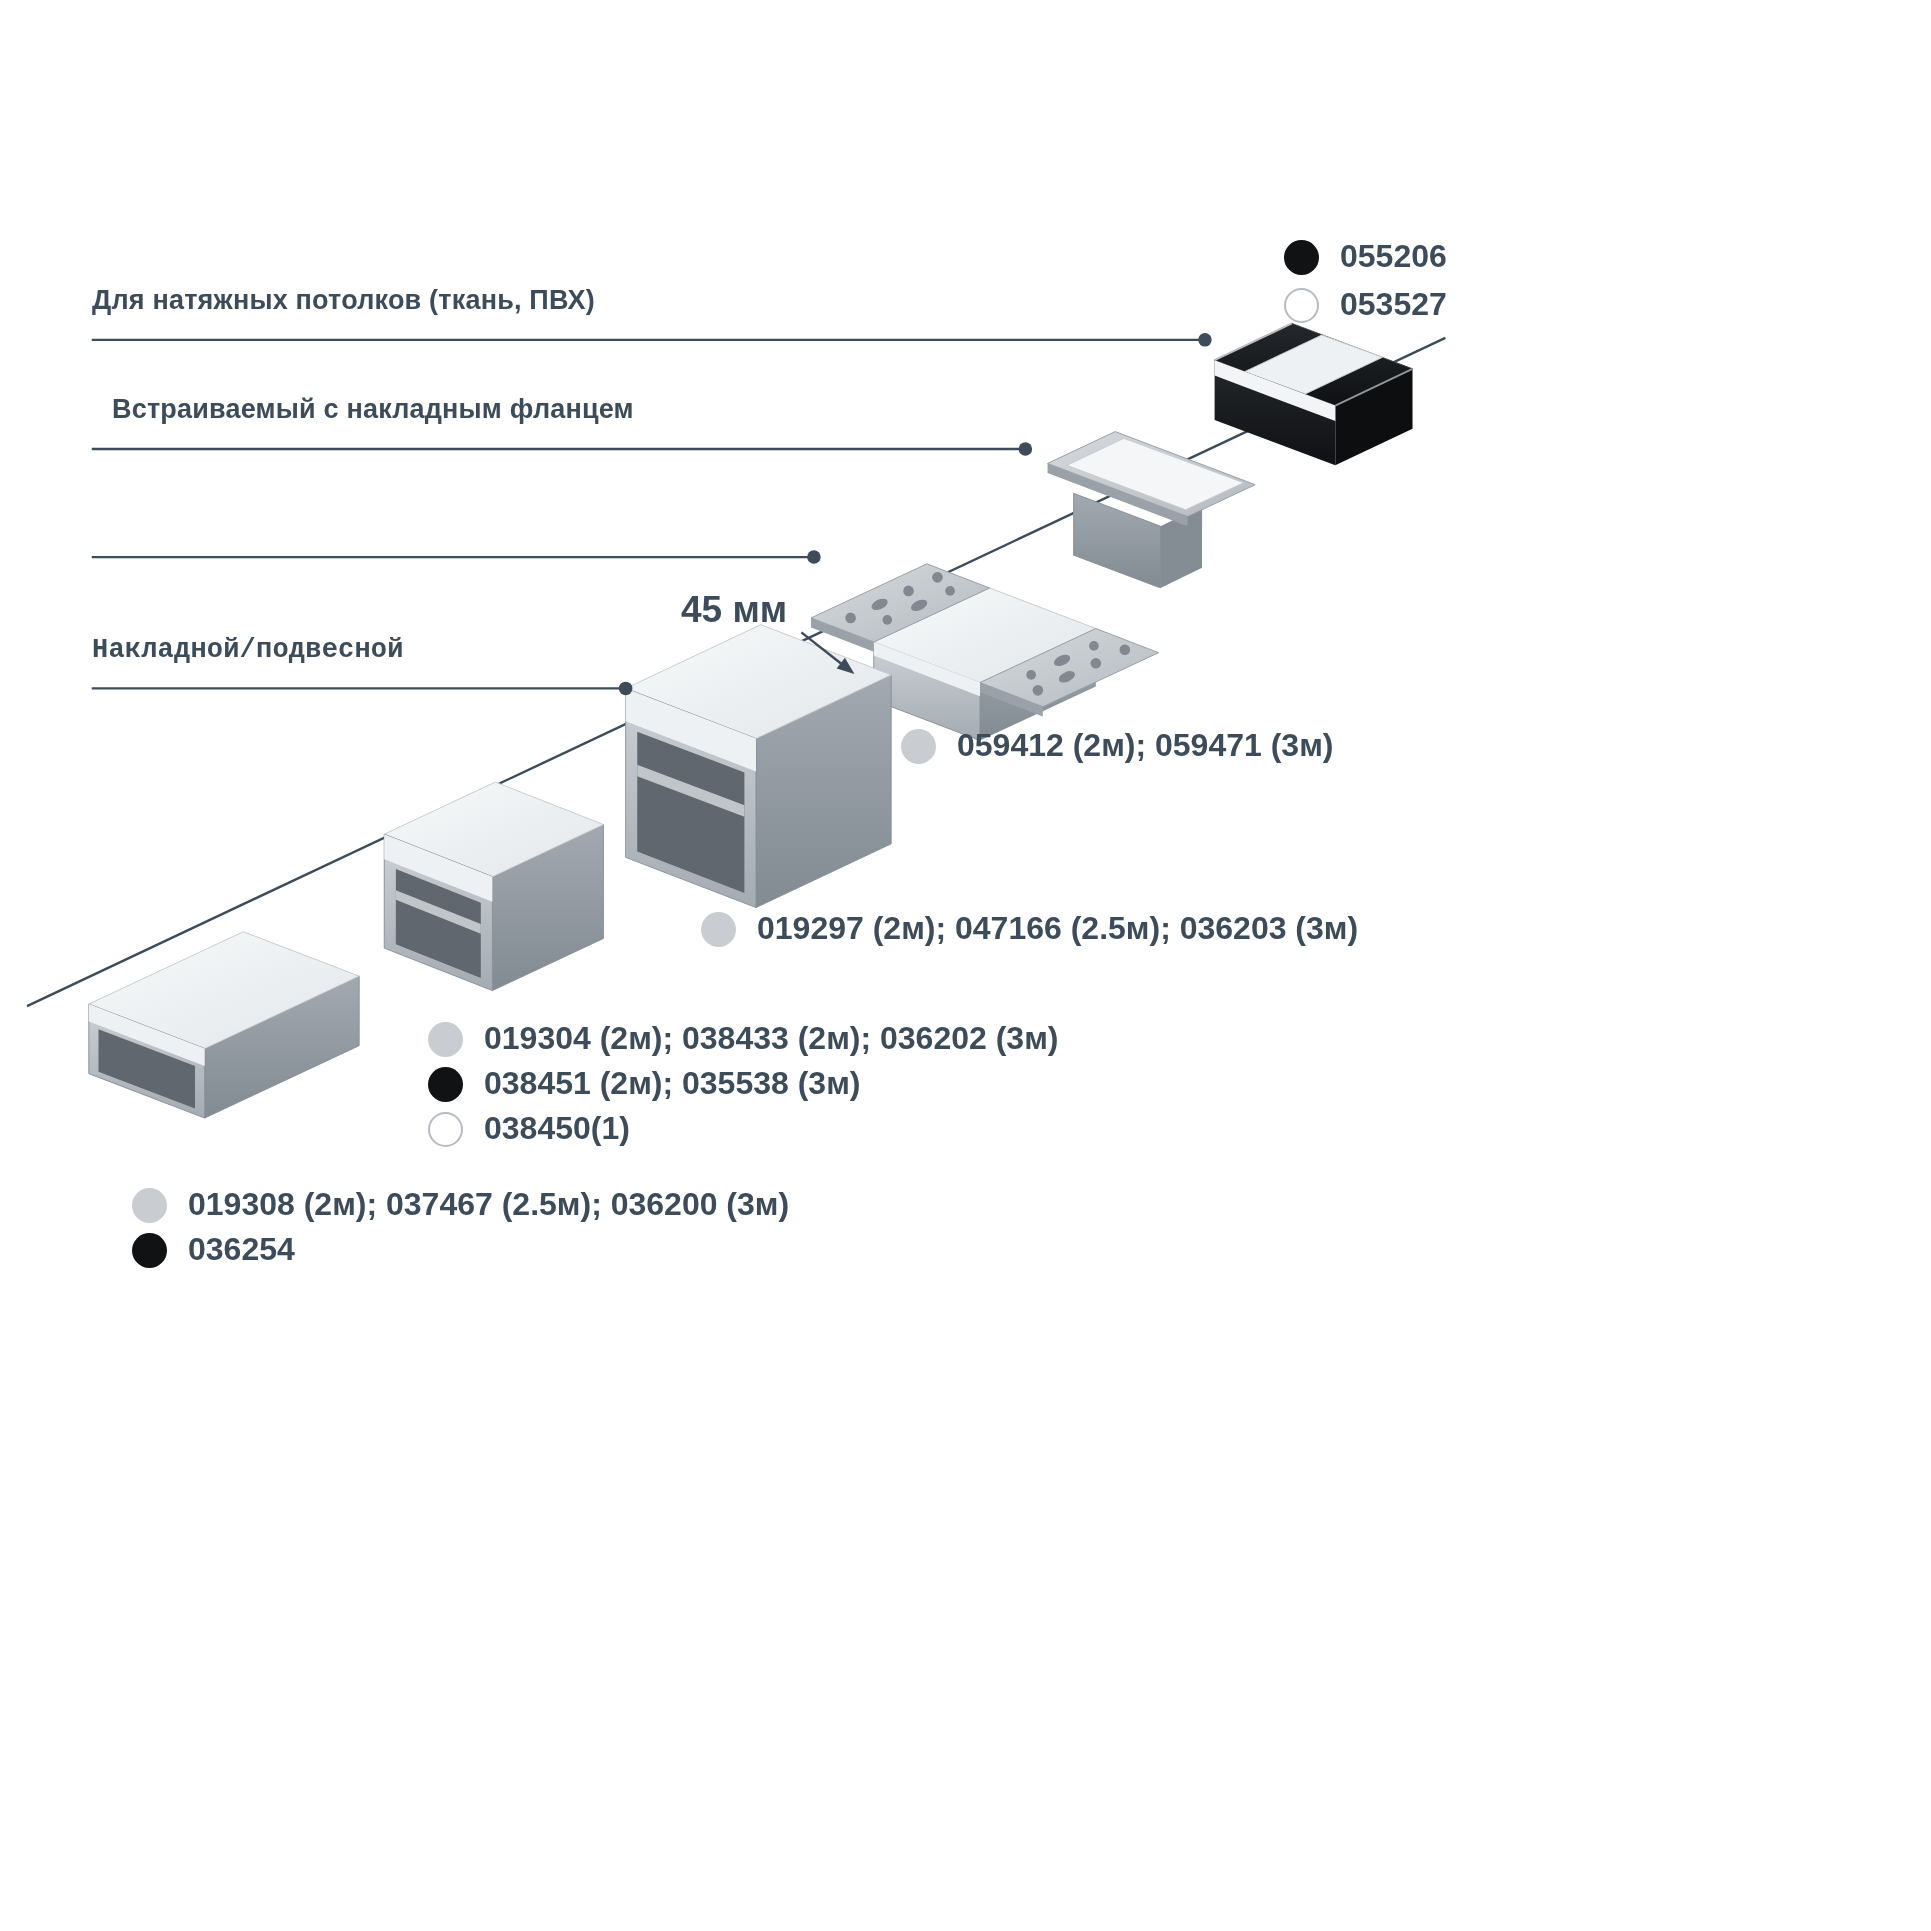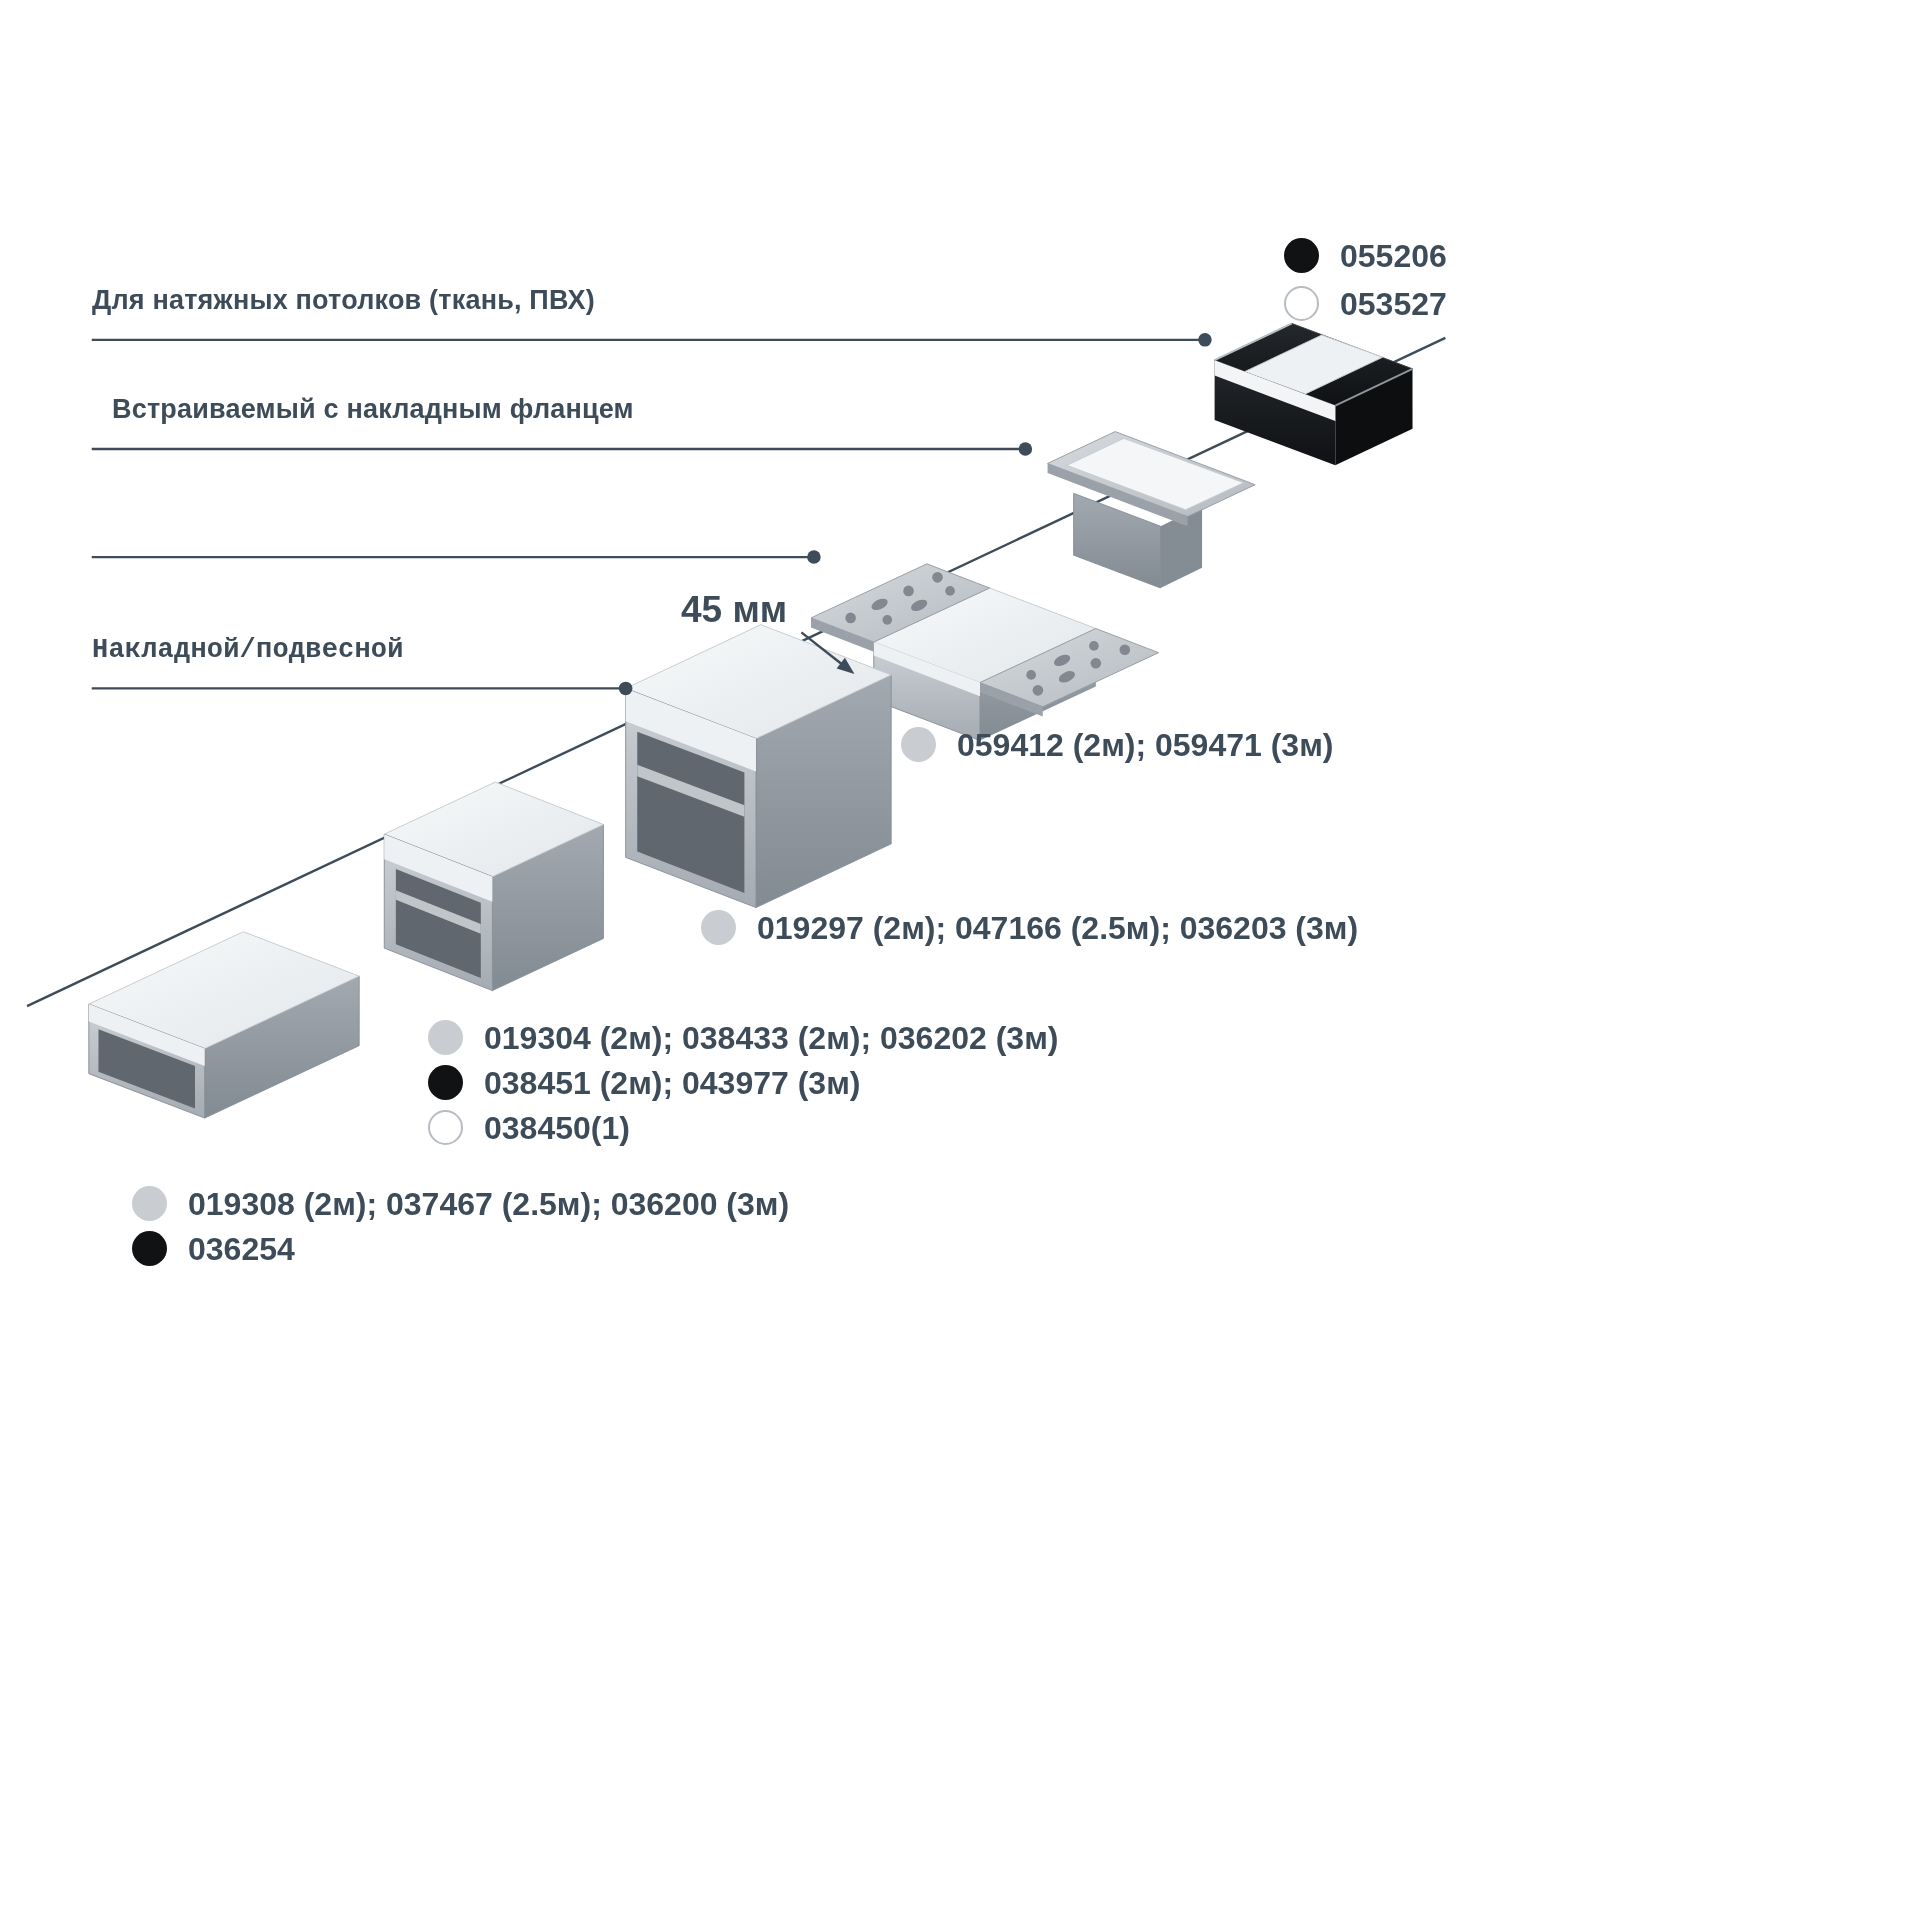--- a/index.html
+++ b/index.html
@@ -15,21 +15,21 @@
     font-family:"Liberation Sans","DejaVu Sans",sans-serif;color:var(--text);
   }
   svg.layer{position:absolute;left:0;top:0;}
   .cat-label{
     position:absolute;font-size:27px;font-weight:bold;white-space:nowrap;letter-spacing:0.2px;
   }
   .dim-label{
     position:absolute;font-size:37px;font-weight:bold;white-space:nowrap;
   }
   .code-row{
-    position:absolute;display:flex;align-items:flex-start;gap:21px;white-space:nowrap;
+    position:absolute;display:flex;align-items:flex-end;gap:21px;white-space:nowrap;
   }
   .code-text{font-size:32px;font-weight:bold;}
   .dot{
     width:35px;height:35px;border-radius:50%;flex:0 0 auto;box-sizing:border-box;
   }
   .dot.gray{background:var(--dot-gray);}
   .dot.black{background:var(--dot-black);}
   .dot.white{background:#ffffff;border:2.9px solid var(--dot-white-border);}
 </style>
 </head>
@@ -181,21 +181,21 @@
     <span class="dot gray"></span>
     <span class="code-text">019297 (2м); 047166 (2.5м); 036203 (3м)</span>
   </div>
 
   <div class="code-row" style="left:428px;top:1020px;">
     <span class="dot gray"></span>
     <span class="code-text">019304 (2м); 038433 (2м); 036202 (3м)</span>
   </div>
   <div class="code-row" style="left:428px;top:1065px;">
     <span class="dot black"></span>
-    <span class="code-text">038451 (2м); 043977 (3м)</span>
+    <span class="code-text">038451 (2м); 035538 (3м)</span>
   </div>
   <div class="code-row" style="left:428px;top:1110px;">
     <span class="dot white"></span>
     <span class="code-text">038450(1)</span>
   </div>
 
   <div class="code-row" style="left:132px;top:1186px;">
     <span class="dot gray"></span>
     <span class="code-text">019308 (2м); 037467 (2.5м); 036200 (3м)</span>
   </div>

